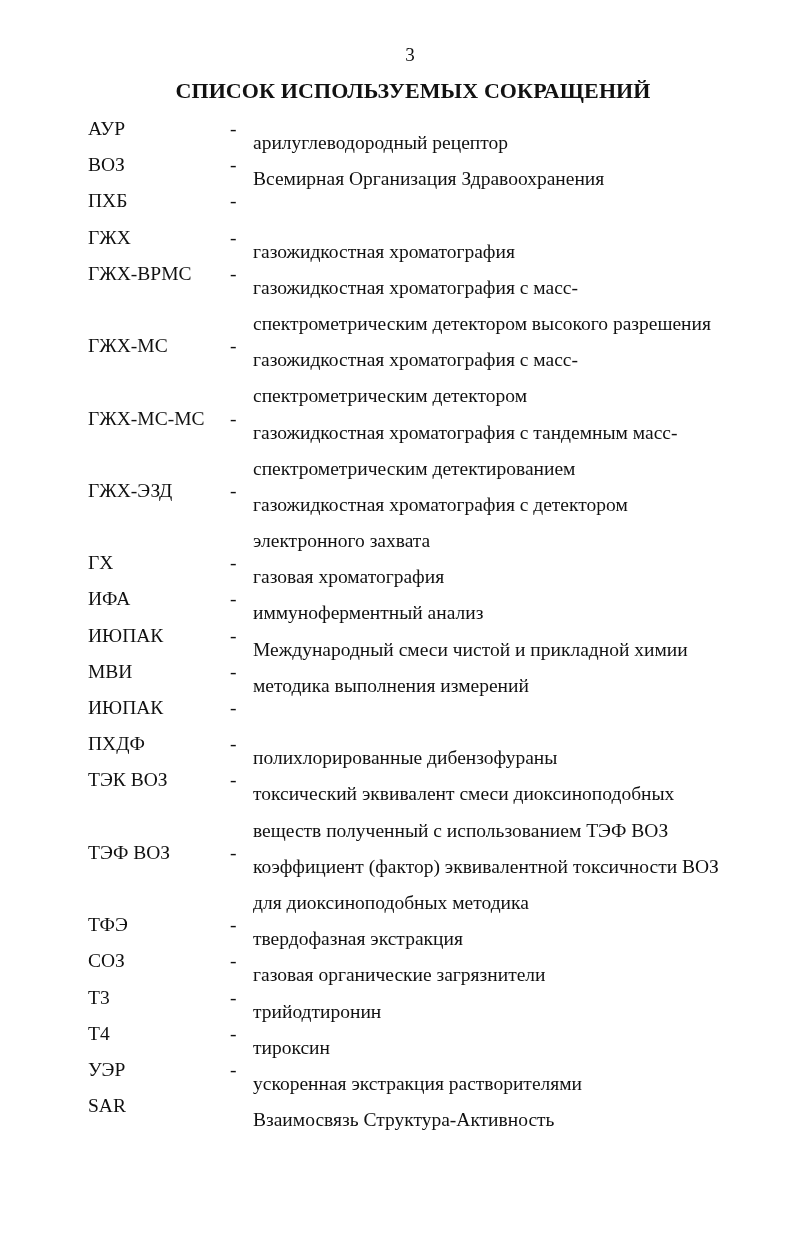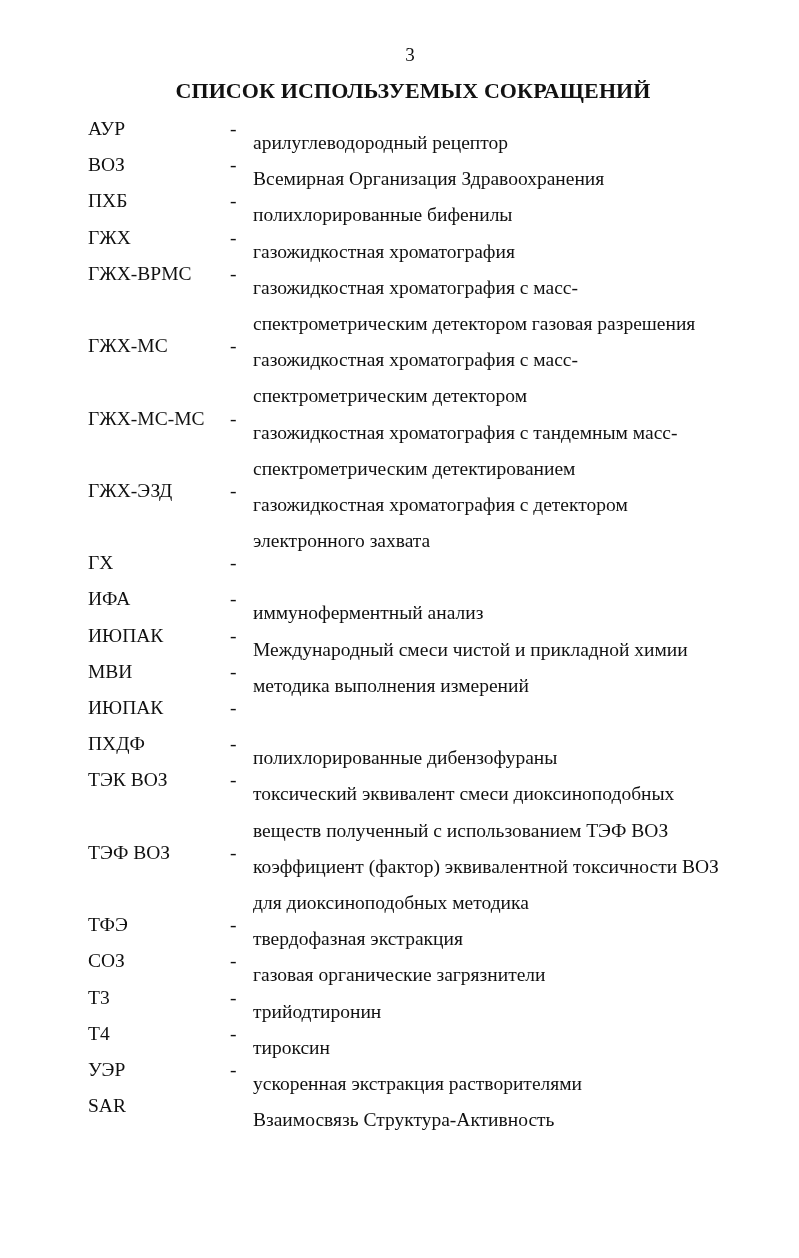--- a/index.html
+++ b/index.html
@@ -35,34 +35,33 @@
       <span class="def">арилуглеводородный рецептор</span>
     </div>
     <div class="row">
       <span class="abbr">ВОЗ</span>
       <span class="dash">-</span>
       <span class="def">Всемирная Организация Здравоохранения</span>
     </div>
     <div class="row">
       <span class="abbr">ПХБ</span>
       <span class="dash">-</span>
-      <span class="def">полихлорированные бифенилы</span>
     </div>
     <div class="row">
       <span class="abbr">ГЖХ</span>
       <span class="dash">-</span>
       <span class="def">газожидкостная хроматография</span>
     </div>
     <div class="row">
       <span class="abbr">ГЖХ-ВРМС</span>
       <span class="dash">-</span>
       <span class="def">газожидкостная хроматография с масс-</span>
     </div>
     <div class="row">
-      <span class="def">спектрометрическим детектором газовая разрешения</span>
+      <span class="def">спектрометрическим детектором высокого разрешения</span>
     </div>
     <div class="row">
       <span class="abbr">ГЖХ-МС</span>
       <span class="dash">-</span>
       <span class="def">газожидкостная хроматография с масс-</span>
     </div>
     <div class="row">
       <span class="def">спектрометрическим детектором</span>
     </div>
     <div class="row">
@@ -77,20 +76,21 @@
       <span class="abbr">ГЖХ-ЭЗД</span>
       <span class="dash">-</span>
       <span class="def">газожидкостная хроматография с детектором</span>
     </div>
     <div class="row">
       <span class="def">электронного захвата</span>
     </div>
     <div class="row">
       <span class="abbr">ГХ</span>
       <span class="dash">-</span>
+      <span class="def">газовая хроматография</span>
     </div>
     <div class="row">
       <span class="abbr">ИФА</span>
       <span class="dash">-</span>
       <span class="def">иммуноферментный анализ</span>
     </div>
     <div class="row">
       <span class="abbr">ИЮПАК</span>
       <span class="dash">-</span>
       <span class="def">Международный смеси чистой и прикладной химии</span>

